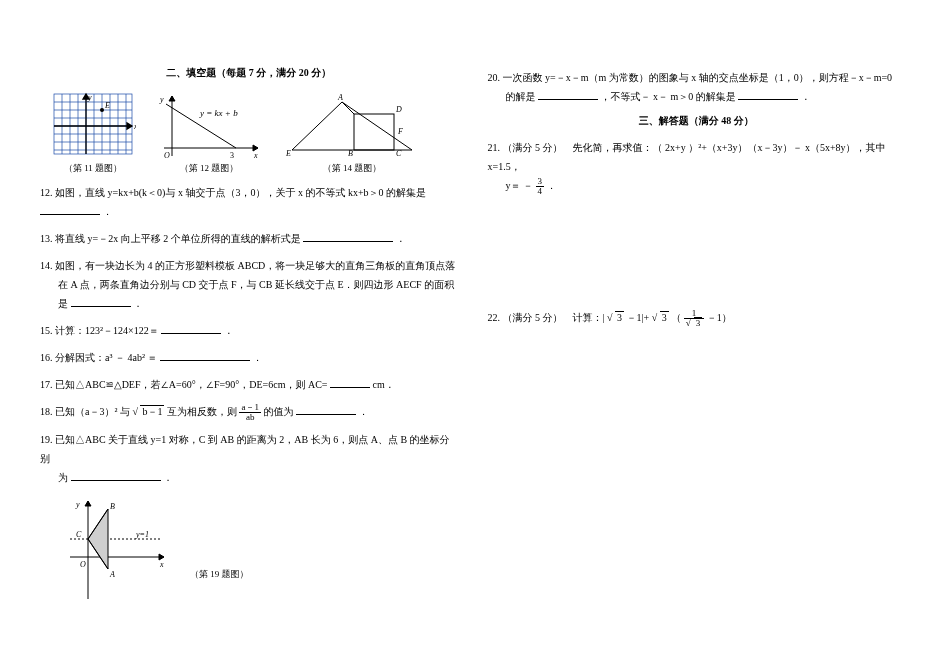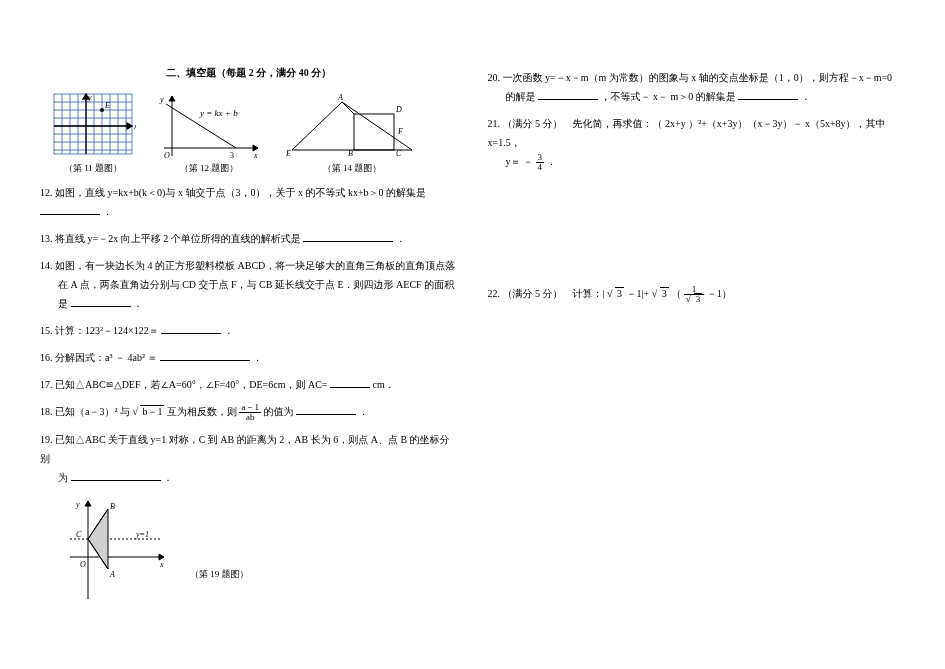--- a/index.html
+++ b/index.html
@@ -21,21 +21,21 @@
     .sqrt::before{content:"√";position:absolute;left:0;top:0}
     .sqrt .rad{border-top:1px solid #000;padding:0 2px}
     .indent{padding-left:18px}
     svg{display:block}
   </style>
 </head>
 <body>
 
 <div class="page">
   <div class="col">
-    <div class="section-title">二、填空题（每题 2 分，满分 40 分）</div>
+    <div class="section-title">二、填空题（每题 7 分，满分 20 分）</div>
 
 
     <div class="figs">
       <div class="fig-box">
         <svg width="86" height="70">
           <g stroke="#1a4aa8" stroke-width="0.7" fill="none">
             <rect x="4" y="4" width="78" height="60"></rect>
             <line x1="4" y1="12" x2="82" y2="12"></line>
               <line x1="4" y1="20" x2="82" y2="20"></line>
             <line x1="4" y1="28" x2="82" y2="28"></line>
@@ -135,21 +135,21 @@
 
     <div class="q">
       <span>16.</span>
       <span>分解因式：a³ － 4ab² ＝</span>
       <span class="blankl"></span>
       <span>．</span>
     </div>
 
     <div class="q">
       <span>17.</span>
-      <span>已知△ABC≌△DEF，若∠A=60°，∠F=40°，DE=6cm，则 AC=</span>
+      <span>已知△ABC≌△DEF，若∠A=60°，∠F=90°，DE=6cm，则 AC=</span>
       <span class="blanks"></span>
       <span> cm．</span>
     </div>
 
     <div class="q">
       <span>18.</span>
       <span>已知（a－3）² 与 </span>
       <span class="sqrt"><span class="rad">b－1</span></span>
       <span> 互为相反数，则 </span>
       <span class="frac">
@@ -197,20 +197,21 @@
     <div class="q">
       <span>20.</span>
       <span>一次函数 y=－x－m（m 为常数）的图象与 x 轴的交点坐标是（1，0），则方程－x－m=0</span><br>
       <span class="indent">的解是</span>
       <span class="blank"></span>
       <span>，不等式－ x－ m＞0 的解集是</span>
       <span class="blank"></span>
       <span>．</span>
     </div>
 
+    <div class="section-title">三、解答题（满分 48 分）</div>
 
     <div class="q">
       <span>21.</span>
       <span>（满分 5 分）　先化简，再求值：（ 2x+y ）²+（x+3y）（x－3y）－ x（5x+8y），其中 x=1.5，</span><br>
       <span class="indent">y＝ －</span>
       <span class="frac">
         <span class="n">3</span>
         <span class="d">4</span>
       </span>
       <span>．</span>

